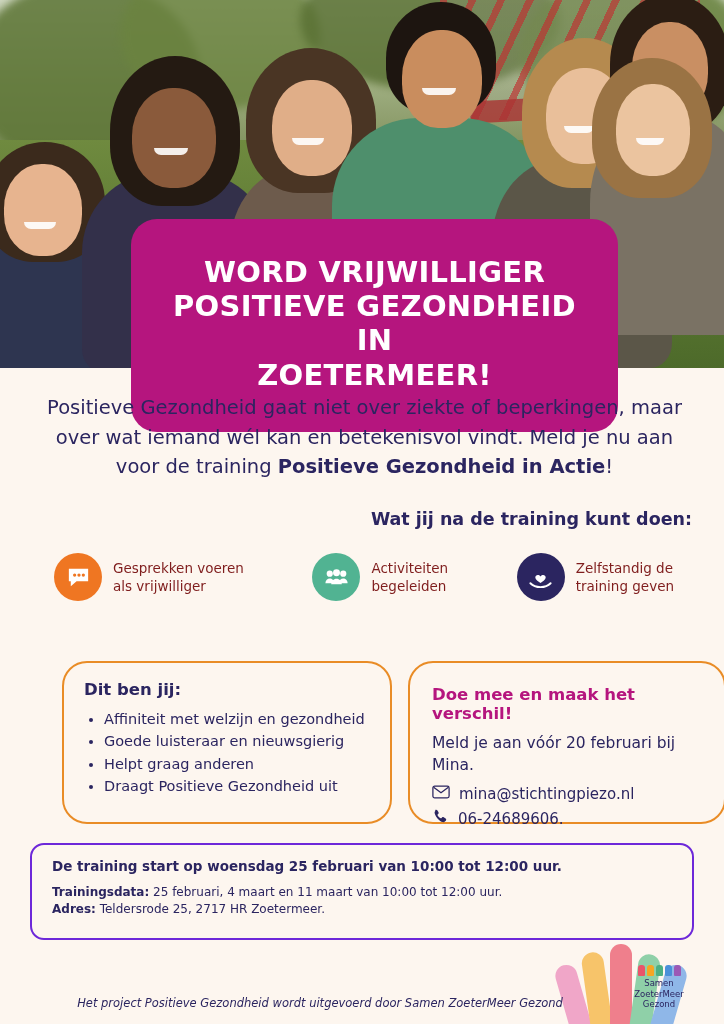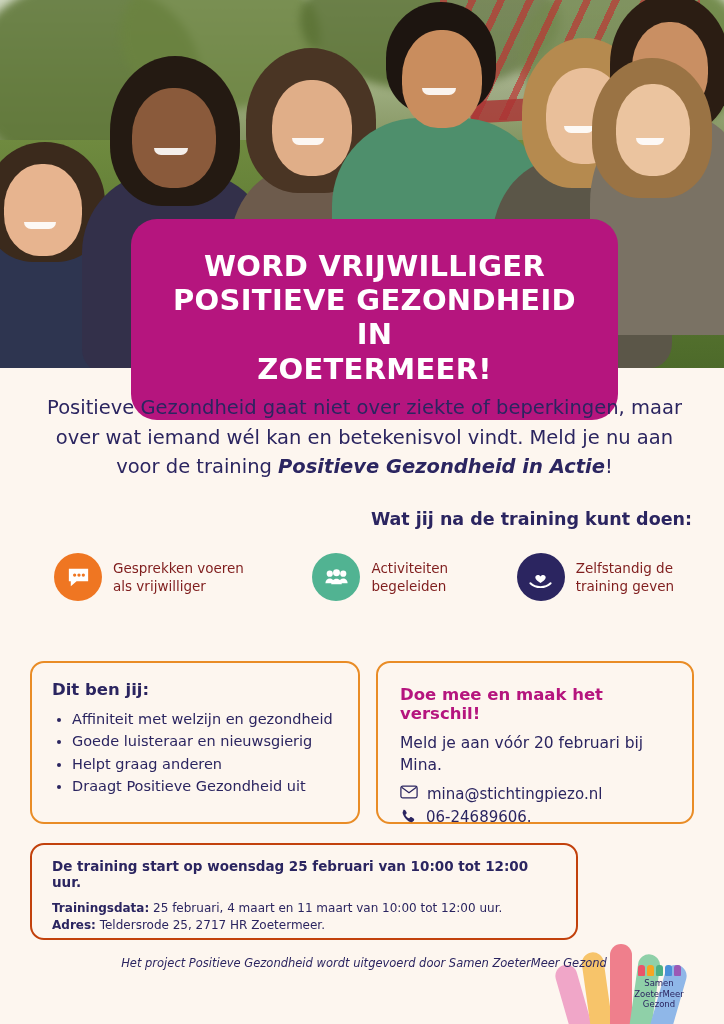--- a/index.html
+++ b/index.html
@@ -92,40 +92,40 @@
     position: absolute;
     left: 131px; top: 219px;
     width: 487px;
     background: #b5157e;
     border-radius: 26px;
     padding: 22px 24px 26px;
     box-sizing: border-box;
     text-align: center;
   }
   .banner h1 {
-    margin: 8px;
+    margin: 14px;
     color: #ffffff;
     font-size: 29px;
     line-height: 1.18;
     font-weight: bold;
     letter-spacing: .3px;
     font-family: "DejaVu Sans", sans-serif;
   }
 
   
   .intro {
     position: absolute;
     left: 42px; top: 393px;
     width: 645px;
     color: #2b2560;
     font-size: 19.5px;
     line-height: 1.52;
     text-align: center;
   }
-  .intro b { font-weight: bold; font-style: italic; }
+  .intro b { font-weight: bold; }
 
   .subhead {
     position: absolute;
     left: 0; top: 509px;
     width: 692px;
     text-align: right;
     color: #2b2560;
     font-size: 17.5px;
     font-weight: bold;
   }
@@ -159,23 +159,24 @@
     color: #7f1d1d;
     font-size: 13.5px;
     line-height: 1.35;
     white-space: pre-line;
   }
 
   
   .card {
     position: absolute;
     border: 2px solid #e98c26;
-    border-radius: 14px;
+    border-radius: 25px;
     box-sizing: border-box;
     background: transparent;
+    margin-left: 32px;
   }
   .card-left  { left: 30px;  top: 661px; width: 330px; height: 163px; padding: 17px 20px; }
   .card-right { left: 376px; top: 661px; width: 318px; height: 163px; padding: 22px 22px; }
   .card h3 {
     margin: 0 0 10px 0;
     color: #2b2560;
     font-size: 16.5px;
     font-weight: bold;
   }
   .card-right h3 { color: #b5157e; }
@@ -188,51 +189,51 @@
   }
   .bullets li { margin-bottom: 1px; }
   .rcopy {
     color: #2b2560;
     font-size: 15.5px;
     line-height: 1.4;
     margin: 0 0 9px 0;
   }
   .contact-row {
     display: flex;
+    align-items: center;
     gap: 9px;
     color: #2b2560;
     font-size: 15px;
     margin-bottom: 5px;
   }
 
   
   .bottom-card {
     position: absolute;
     left: 30px; top: 843px;
-    width: 548px; height: 97px;
-    border: 2px solid #c2410c;
+    width: 664px; height: 97px;
+    border: 2px solid #6d28d9;
     border-radius: 14px;
     box-sizing: border-box;
     padding: 13px 20px;
     color: #2b2560;
   }
   .bottom-card .line1 { font-size: 13.5px; font-weight: bold; margin-bottom: 10px; }
   .bottom-card .line2, .bottom-card .line3 { font-size: 12px; line-height: 1.45; }
   .bottom-card b { font-weight: bold; }
 
   
   .footer-note {
     position: absolute;
-    left: 0; top: 956px;
+    left: 0; top: 996px;
     width: 640px;
     text-align: center;
     font-size: 11.5px;
     font-style: italic;
     color: #2b2560;
-    padding-left: 44px;
   }
   .hands {
     position: absolute;
     right: 0; bottom: 0;
     width: 190px; height: 120px;
     overflow: hidden;
   }
   .hand {
     position: absolute;
     bottom: -10px;

